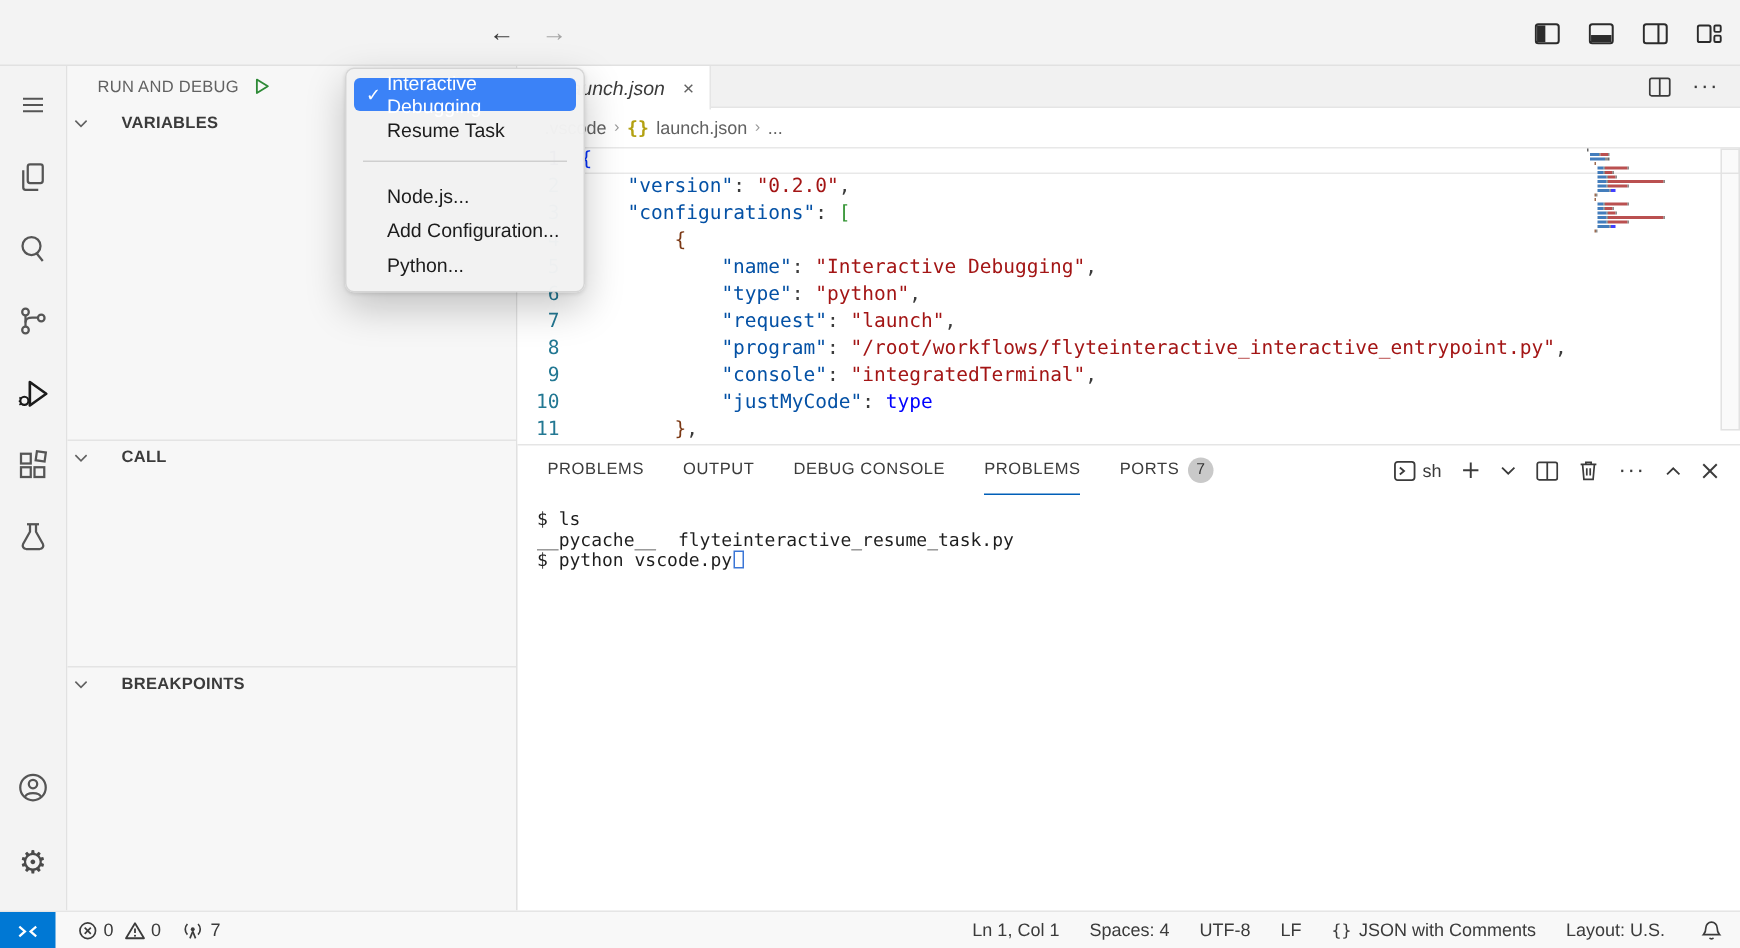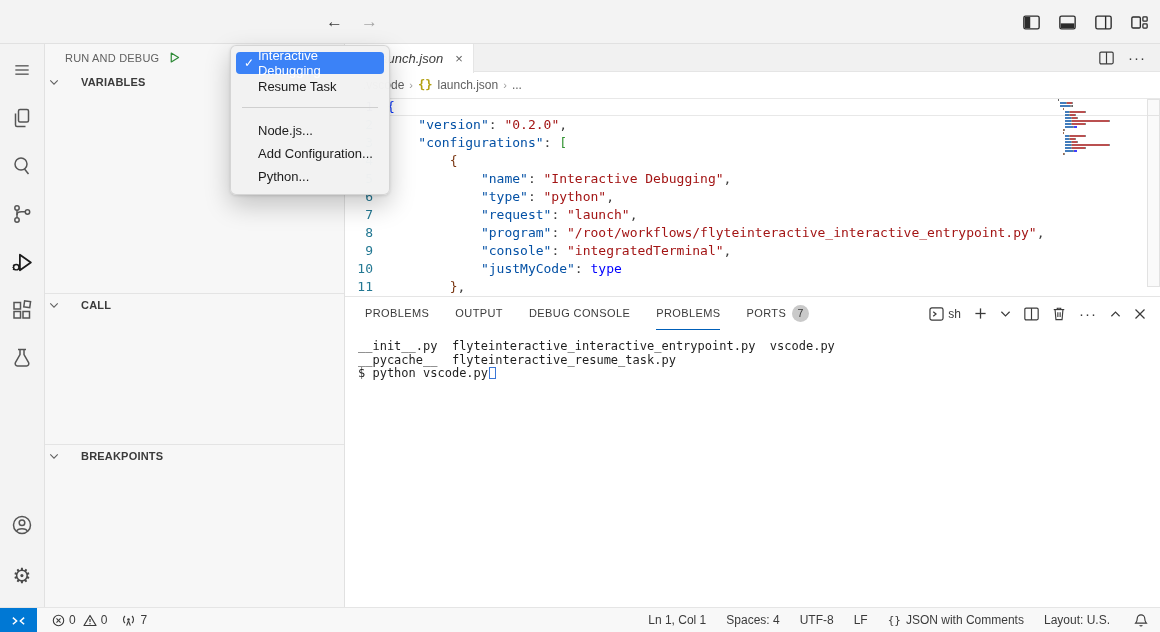--- a/index.html
+++ b/index.html
@@ -519,21 +519,21 @@
             <span class="pbtn">
               <svg width="12" height="12" viewBox="0 0 12 12">
                   <g stroke="#3b3b3b" stroke-width="1.3">
                     <line x1="1.5" y1="1.5" x2="10.5" y2="10.5"></line>
                     <line x1="10.5" y1="1.5" x2="1.5" y2="10.5"></line>
                   </g>
                 </svg>
             </span>
           </div>
         </div>
-        <div class="terminal"><div>__init__.py  flyteinteractive_interactive_entrypoint.py  vscode.py</div><div>__pycache__  flyteinteractive_resume_task.py</div><div>$ python vscode.py<span class="term-cursor"></span></div></div>
+        <div class="terminal"><div>$ ls</div><div>__pycache__  flyteinteractive_resume_task.py</div><div>$ python vscode.py<span class="term-cursor"></span></div></div>
       </div>
     </div>
   </div>
 
   <div class="statusbar">
     <div class="remote">
       <svg width="15" height="15" viewBox="0 0 16 16">
           <g stroke="#fff" stroke-width="1.6" fill="none">
             <polyline points="2,5 6,8.5 2,12"></polyline>
             <polyline points="14,5 10,8.5 14,12"></polyline>

